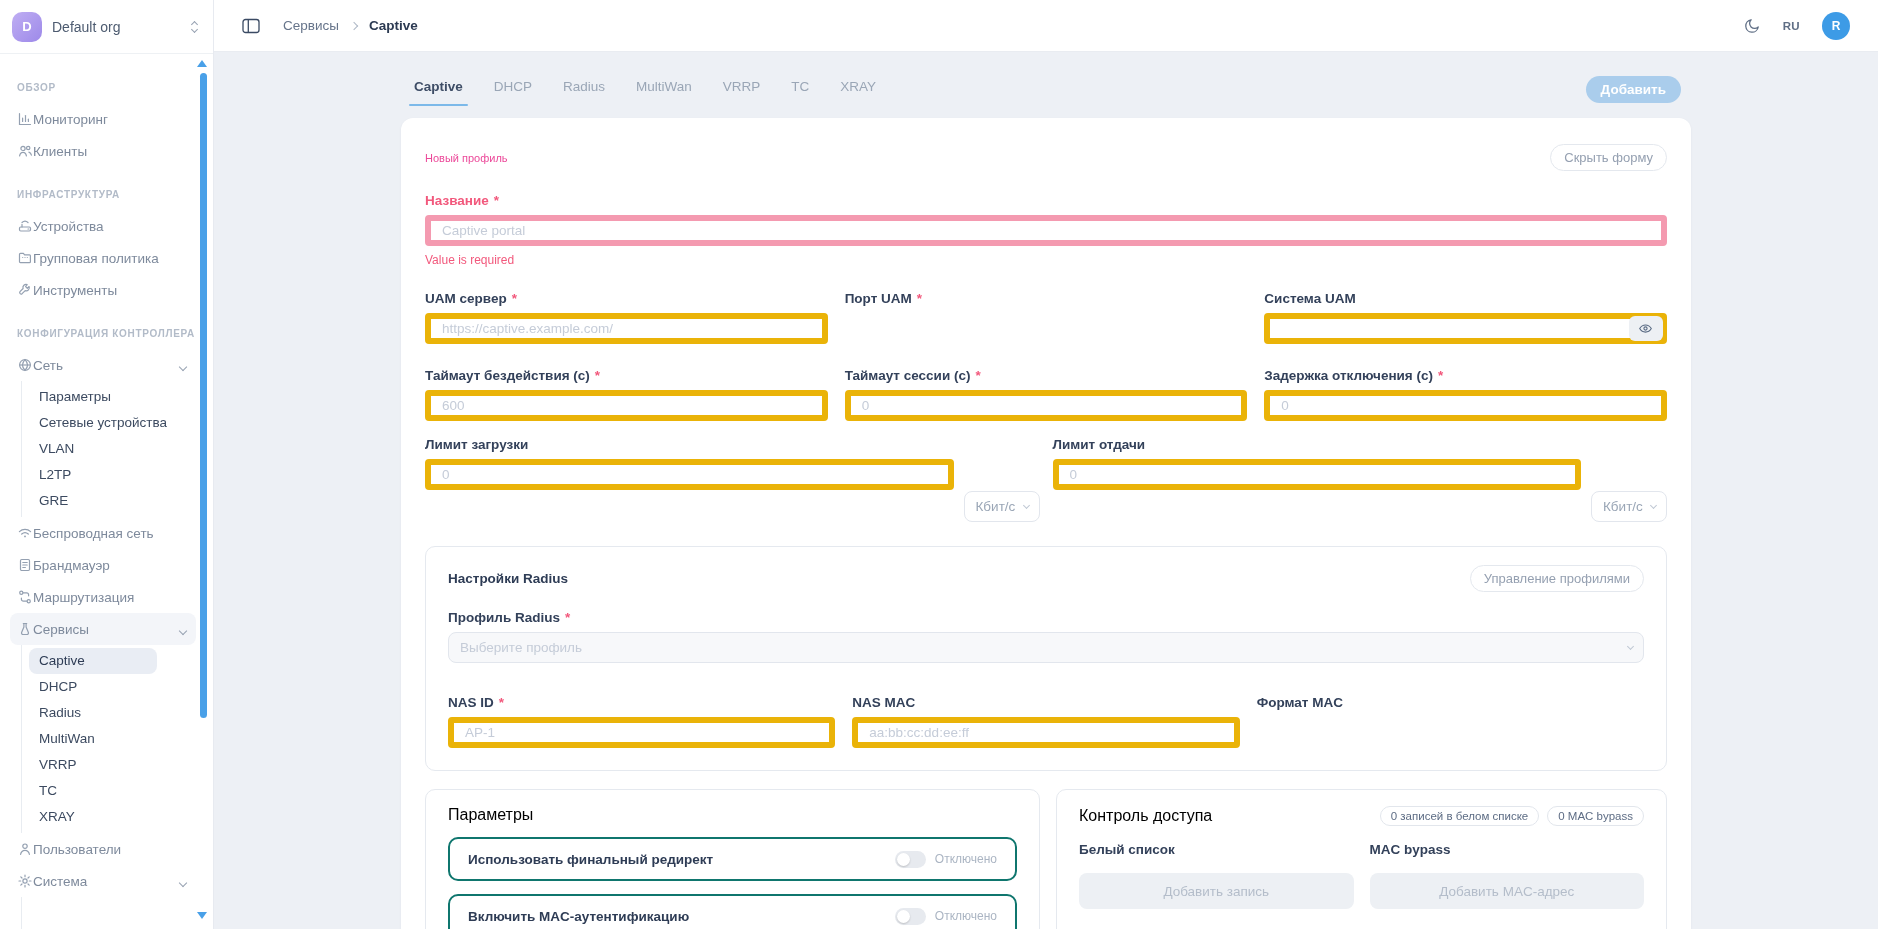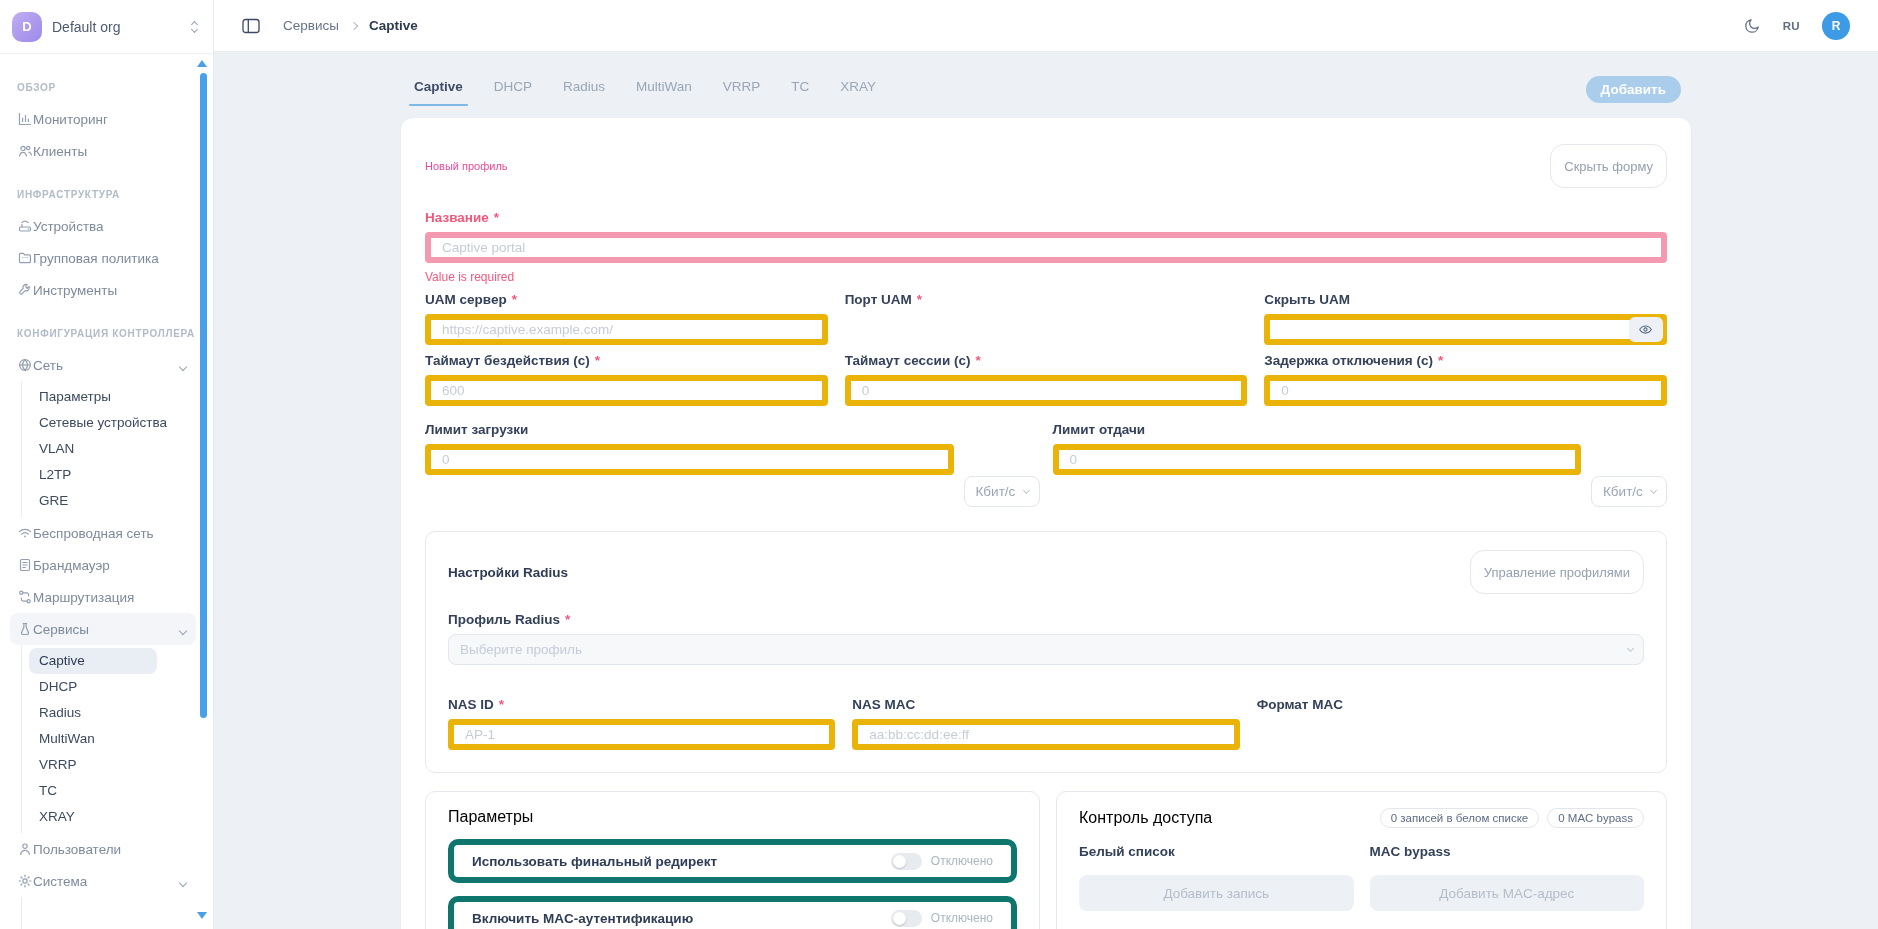--- a/index.html
+++ b/index.html
@@ -50,51 +50,51 @@
   .tabs-row { display:flex; align-items:center; padding:0 10px 0 11px; }
   .tabs { display:flex; gap:27px; }
   .tab { font-size:13.5px; color:#9aa6b6; padding:7px 2px 12px; position:relative; cursor:pointer; white-space:nowrap; }
   .tab.active { color:#3e4d66; font-weight:600; }
   .tab.active::after { content:""; position:absolute; left:-3px; right:-3px; bottom:0; height:2.5px; border-radius:2px; background:#7cb9e9; }
   .add-btn { margin-left:auto; height:27px; padding:0 15px; border-radius:14px; border:none; background:#aacdec; color:#fff; font-size:13.5px; font-weight:600; cursor:pointer; font-family:inherit; }
 
   .card { margin-top:12px; background:#fff; border-radius:12px; padding:26px 24px 30px; box-shadow:0 1px 3px rgba(20,30,50,.05); min-height:820px; }
   .card-head { display:flex; justify-content:space-between; align-items:center; }
   .card-title { font-size:11px; font-weight:400; color:#ec4899; }
-  .ghost-btn { height:44px; padding:0 13px; border-radius:14px; border:1px solid #e4e8ee; background:#fff; color:#95a0b1; font-size:13px; cursor:pointer; font-family:inherit; }
+  .ghost-btn { height:27px; padding:0 13px; border-radius:14px; border:1px solid #e4e8ee; background:#fff; color:#95a0b1; font-size:13px; cursor:pointer; font-family:inherit; }
 
   .f-label { display:flex; gap:5px; font-size:13.5px; font-weight:700; color:#33415a; margin-bottom:7px; white-space:nowrap; }
   .req { color:#f2587c; font-weight:700; }
   .f-label.err { color:#f2587c; }
   .inp { height:31px; width:100%; border:6px solid #eab308; border-radius:4px; padding:0 11px; font-size:13.5px; color:#33415a; background:#fff; outline:none; font-family:inherit; }
   .inp::placeholder { color:#c5ccd8; }
   .inp.err { border-color:#f49ab0; }
   .err-msg { margin-top:7px; font-size:12px; color:#f2587c; }
   .name-block { margin-top:22px; }
   .notice { margin-top:16px; border:1px solid #e2e6ed; border-radius:8px; padding:7px 12px; font-size:13px; color:#5d6c84; }
 
-  .grid3 { display:grid; grid-template-columns:1fr 1fr 1fr; gap:17px; margin-top:8px; }
+  .grid3 { display:grid; grid-template-columns:1fr 1fr 1fr; gap:17px; margin-top:24px; }
   .grid2 { display:grid; grid-template-columns:1fr 1fr; gap:13px; margin-top:16px; }
   .pw-wrap { position:relative; }
   .eye-btn { position:absolute; right:4px; top:3px; width:34px; height:25px; border:none; border-radius:6px; background:#edf0f4; color:#5a6b84; display:flex; align-items:center; justify-content:center; cursor:pointer; }
   .limit-line { display:flex; gap:10px; }
   .fake-select { height:31px; border:1px solid #e2e6ed; border-radius:8px; display:flex; align-items:center; justify-content:space-between; padding:0 10px 0 11px; font-size:13.5px; color:#c5ccd8; background:#fff; cursor:pointer; }
   .fake-select .chev { border-color:#c0c8d4; margin-top:-3px; }
   .fake-select.unit { width:76px; flex-shrink:0; color:#9aa6b6;margin-top:32px; }
   .fake-select.filled { background:#f7f8fa; }
 
   .radius-box { margin-top:24px; border:1px solid #e5e9ef; border-radius:10px; padding:18px 22px 22px; }
   .box-head { display:flex; justify-content:space-between; align-items:center; }
   .box-title { font-size:13.5px; font-weight:700; color:#2e3c55; }
   .radius-box .f-label { margin-top:18px; }
   .radius-box .grid3 { margin-top:14px; }
 
   .bottom-row { display:grid; grid-template-columns:615px 1fr; gap:16px; margin-top:18px; align-items:stretch; }
   .mini-card { border:1px solid #e5e9ef; border-radius:10px; padding:16px 22px; overflow:hidden; }
-  .toggle-row { margin-top:13px; border:6px solid #0f766e; border-radius:10px; height:44px; display:flex; align-items:center; justify-content:space-between; padding:0 18px; }
+  .toggle-row { margin-top:13px; border:2px solid #0f766e; border-radius:10px; height:44px; display:flex; align-items:center; justify-content:space-between; padding:0 18px; }
   .toggle-label { font-size:13.5px; font-weight:600; color:#2e3c55; }
   .toggle-right { display:flex; align-items:center; gap:9px; }
   .switch { width:31px; height:17px; border-radius:9px; background:#e7eaef; position:relative; cursor:pointer; }
   .knob { position:absolute; left:2px; top:2px; width:13px; height:13px; border-radius:50%; background:#fff; box-shadow:0 1px 2px rgba(0,0,0,.18); }
   .toggle-state { font-size:12px; color:#abb5c3; }
   .pill-badges { display:flex; gap:8px; }
   .pill { border:1px solid #e2e6ec; border-radius:12px; padding:3px 10px; font-size:11.5px; color:#5d6c84; background:#fff; white-space:nowrap; }
   .access-grid { display:grid; grid-template-columns:1fr 1fr; gap:16px; margin-top:16px; }
   .soft-btn { margin-top:9px; width:100%; height:36px; border:none; border-radius:8px; background:#edf0f4; color:#b4bdca; font-size:13.5px; cursor:pointer; font-family:inherit; }
 
@@ -339,21 +339,21 @@
               <input class="inp" placeholder="https://captive.example.com/" style="">
             </div>
             <div>
               <div class="f-label">
                   <span>Порт UAM</span>
                   <span class="req">*</span>
                 </div>
             </div>
             <div>
               <div class="f-label">
-                  <span>Скрыть UAM</span>
+                  <span>Система UAM</span>
                 </div>
               <div class="pw-wrap">
                 <input class="inp" type="password" style="">
                 <button class="eye-btn">
                     <span>
                       <svg width="15" height="15" viewBox="0 0 16 16" fill="none" stroke="currentColor" stroke-width="1.2" stroke-linejoin="round">
                         <path d="M1.8 8S4.1 4.2 8 4.2 14.2 8 14.2 8 11.9 11.8 8 11.8 1.8 8 1.8 8z"></path>
                         <circle cx="8" cy="8" r="1.7"></circle>
                       </svg>
                     </span>

